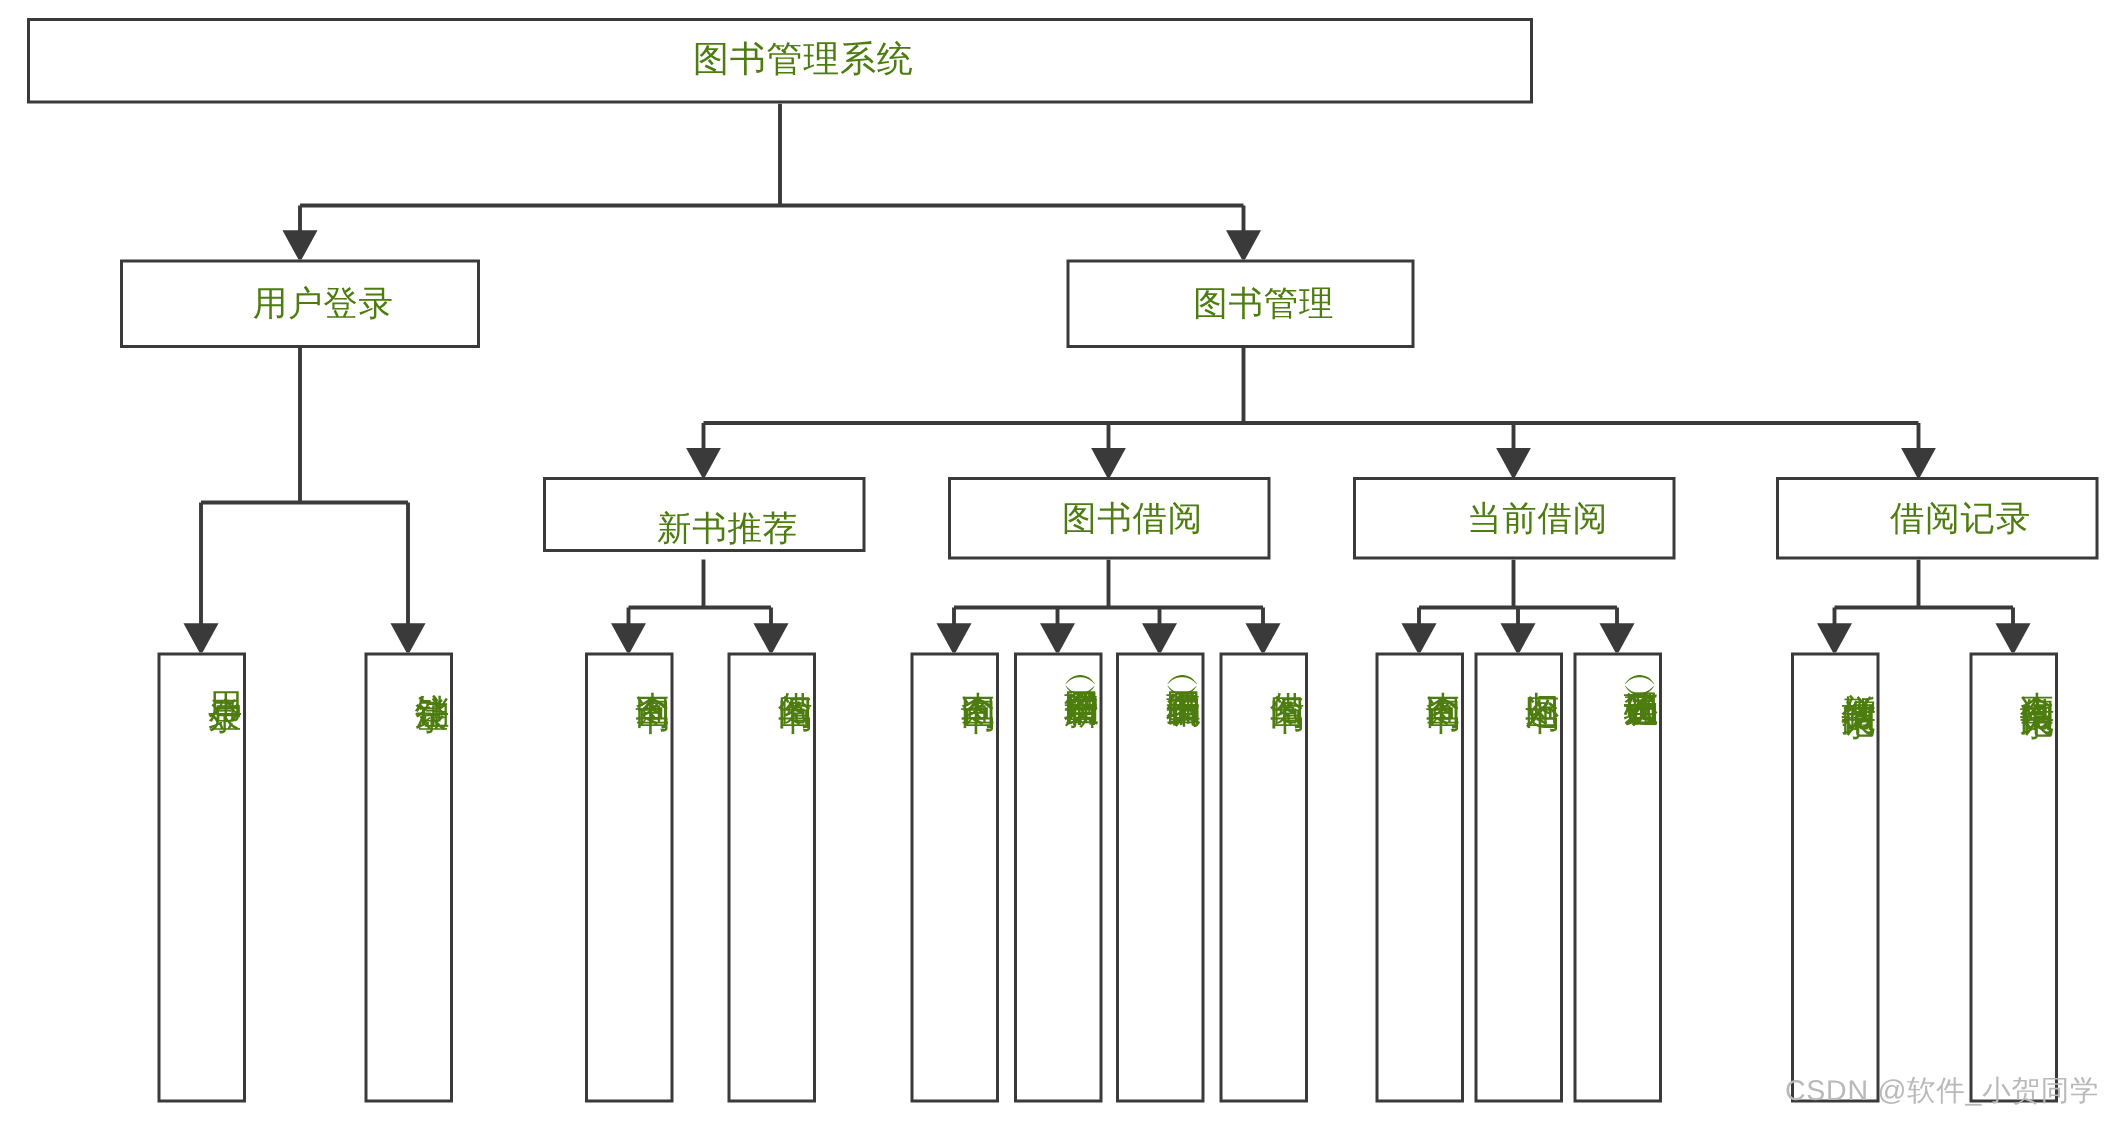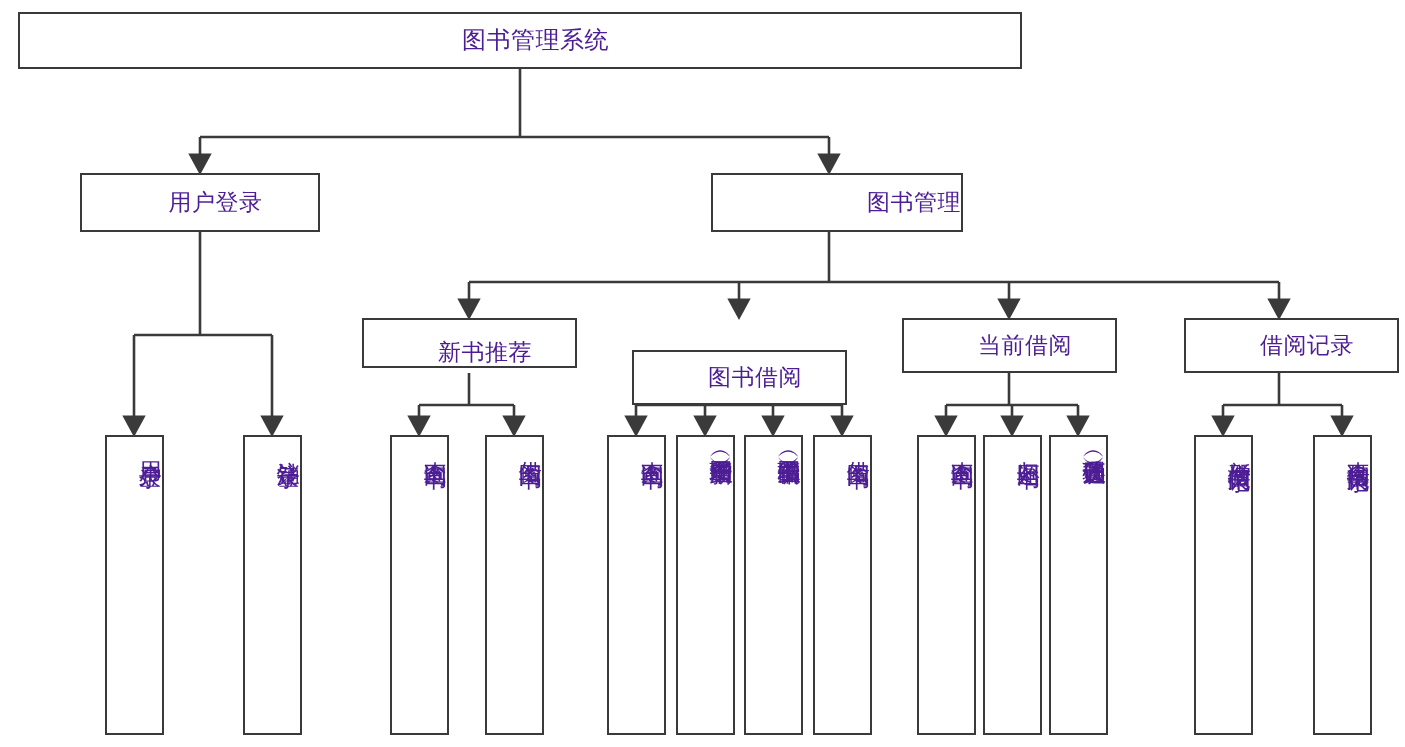--- a/index.html
+++ b/index.html
@@ -27,21 +27,21 @@
     pointer-events: none;
   }
   .node {
     position: absolute;
     box-sizing: border-box;
     background: #ffffff;
     border: 2px solid #3a3a3a;
     display: flex;
     align-items: center;
     justify-content: center;
-    color: #4c1d95;
+    color: #4d7c0f;
     z-index: 2;
     padding-left: 31px;
   }
   .node .lbl {
     display: block;
     line-height: 1.18;
     letter-spacing: 0.5px;
     white-space: pre;
   }
   
@@ -129,29 +129,29 @@
   </svg>
 
   <div class="node h root" id="node-root" style="left: 18px; top: 12px; width: 1004px; height: 57px;">
     <span class="lbl">图书管理系统</span>
   </div>
 
   <div id="nodes-level2">
       <div class="node h" style="left: 80px; top: 173px; width: 240px; height: 59px;">
         <span class="lbl">用户登录</span>
       </div>
-      <div class="node h" style="left: 711px; top: 173px; width: 252px; height: 59px; justify-content: flex-end;">
+      <div class="node h" style="left: 711px; top: 173px; width: 232px; height: 59px;">
         <span class="lbl">图书管理</span>
       </div>
     </div>
   <div id="nodes-level3">
       <div class="node h" style="left: 362px; top: 318px; width: 215px; height: 50px; align-items: flex-end;">
         <span class="lbl">新书推荐</span>
       </div>
-      <div class="node h" style="left: 632px; top: 318px; width: 215px; height: 55px; margin-top: 32px;">
+      <div class="node h" style="left: 632px; top: 318px; width: 215px; height: 55px;">
         <span class="lbl">图书借阅</span>
       </div>
       <div class="node h" style="left: 902px; top: 318px; width: 215px; height: 55px; text-align: right;">
         <span class="lbl">当前借阅</span>
       </div>
       <div class="node h" style="left: 1172px; top: 318px; width: 215px; height: 55px; margin-left: 12px;">
         <span class="lbl">借阅记录</span>
       </div>
     </div>
   <div id="nodes-leaves">
@@ -189,13 +189,14 @@
         <span class="lbl">确认归还（管理员）</span>
       </div>
       <div class="node v" style="left: 1194px; top: 435px; width: 59px; height: 300px;">
         <span class="lbl">新增借阅记录</span>
       </div>
       <div class="node v" style="left: 1313px; top: 435px; width: 59px; height: 300px;">
         <span class="lbl">查询借阅记录</span>
       </div>
     </div>
 
+  <div class="watermark" id="watermark" style="left: 1190px; top: 714px;">CSDN @软件_小贺同学</div>
 </div>
 
 </body></html>

